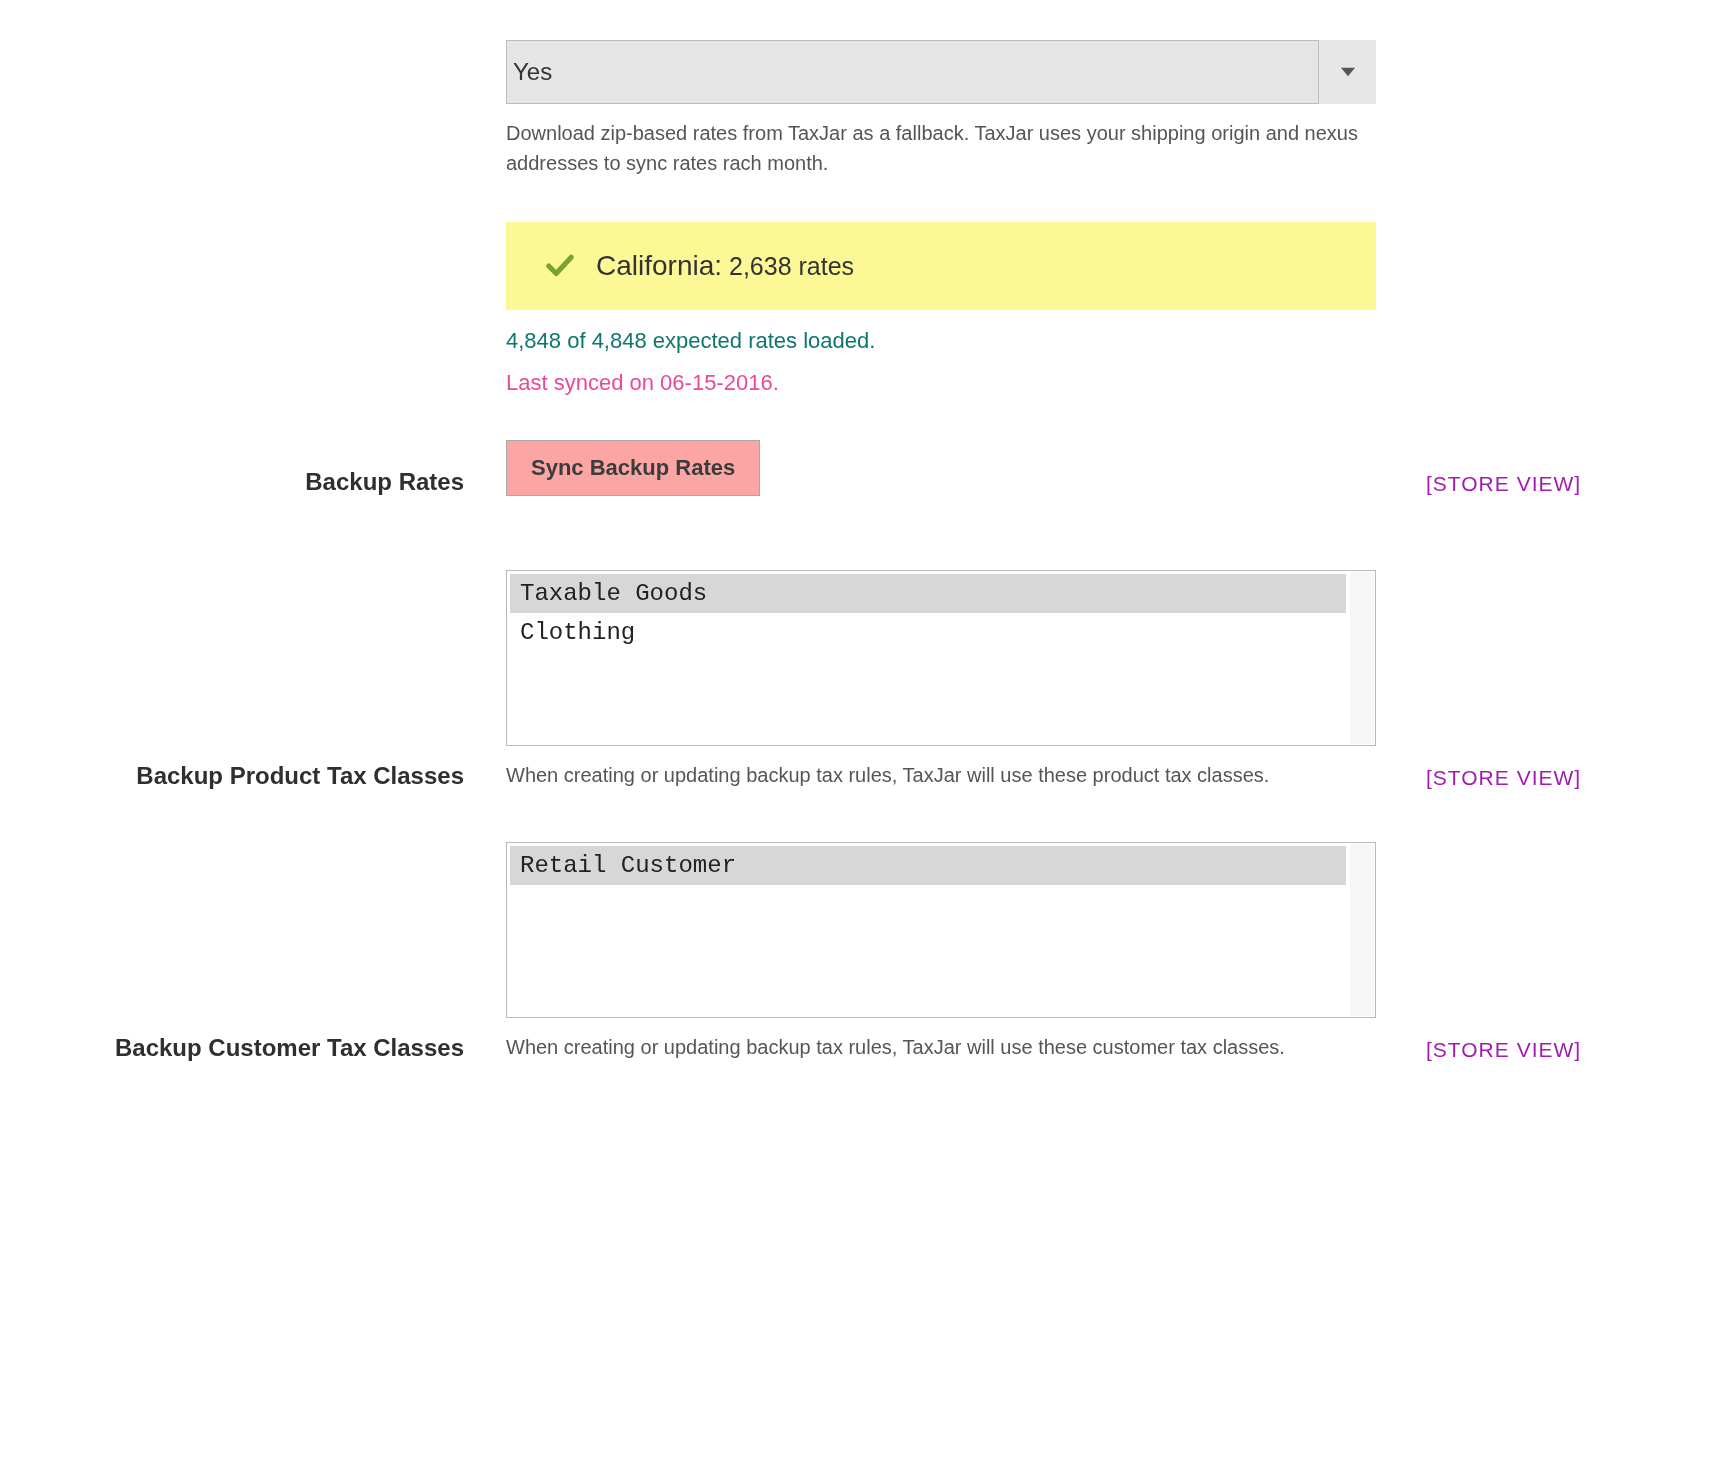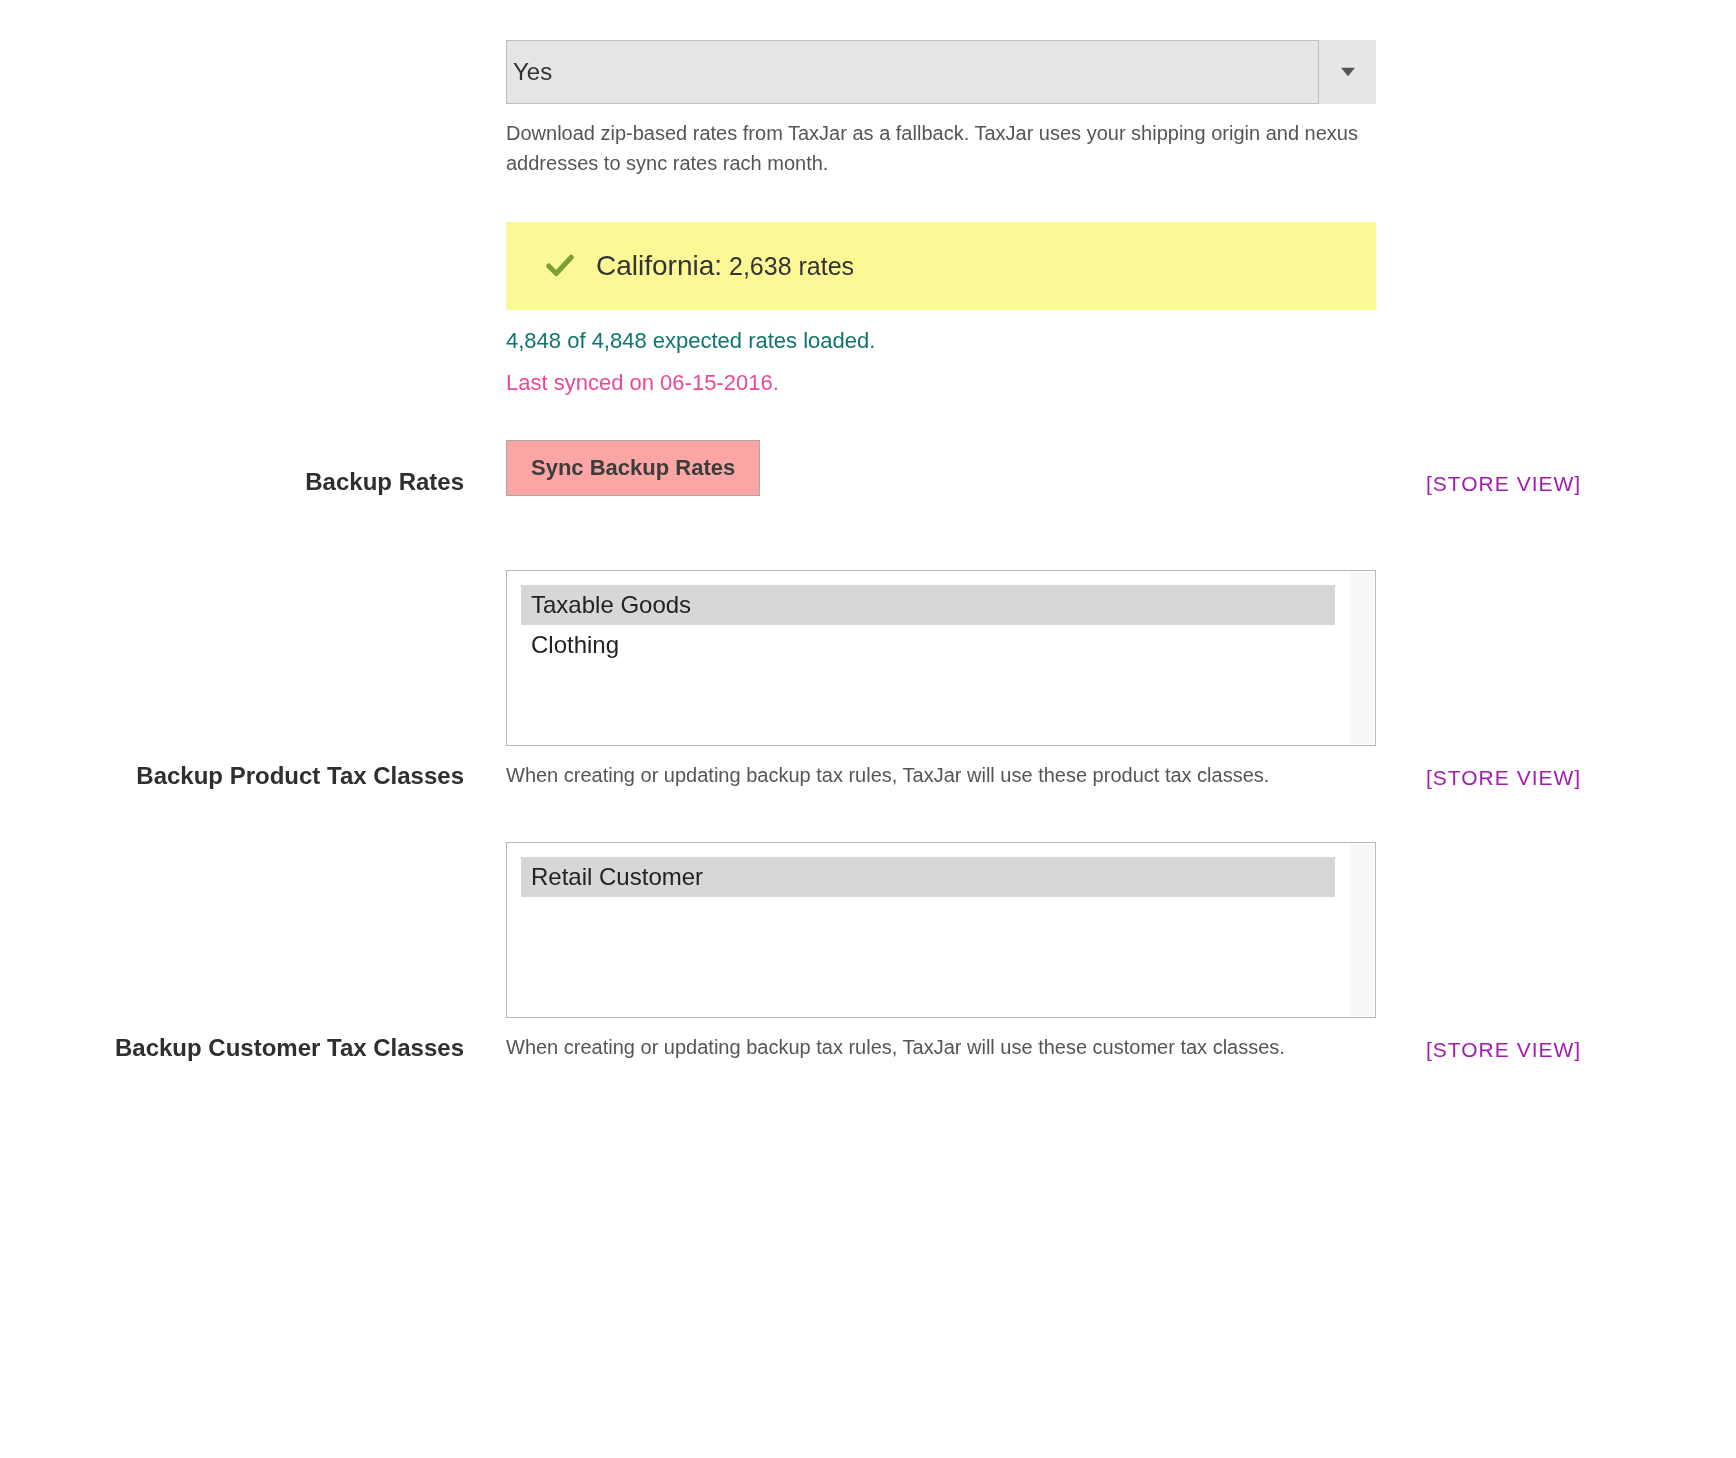--- a/index.html
+++ b/index.html
@@ -106,24 +106,25 @@
     font-size: 22px;
     font-weight: 700;
     color: #3c3c3c;
     cursor: pointer;
   }
   .spacer-block { height: 60px; }
   .multiselect {
     width: 100%;
     height: 176px;
     border: 1px solid #b9b9b9;
-    padding: 14px;
+    padding: 3px;
     overflow-y: auto;
     background: #fff;
     position: relative;
+    font-family: Liberation Mono, monospace;
   }
   .ms-track {
     position: absolute;
     right: 1px; top: 1px; bottom: 1px;
     width: 24px;
     background: #f7f7f7;
   }
   .ms-option {
     display: block;
     font-size: 24px;

